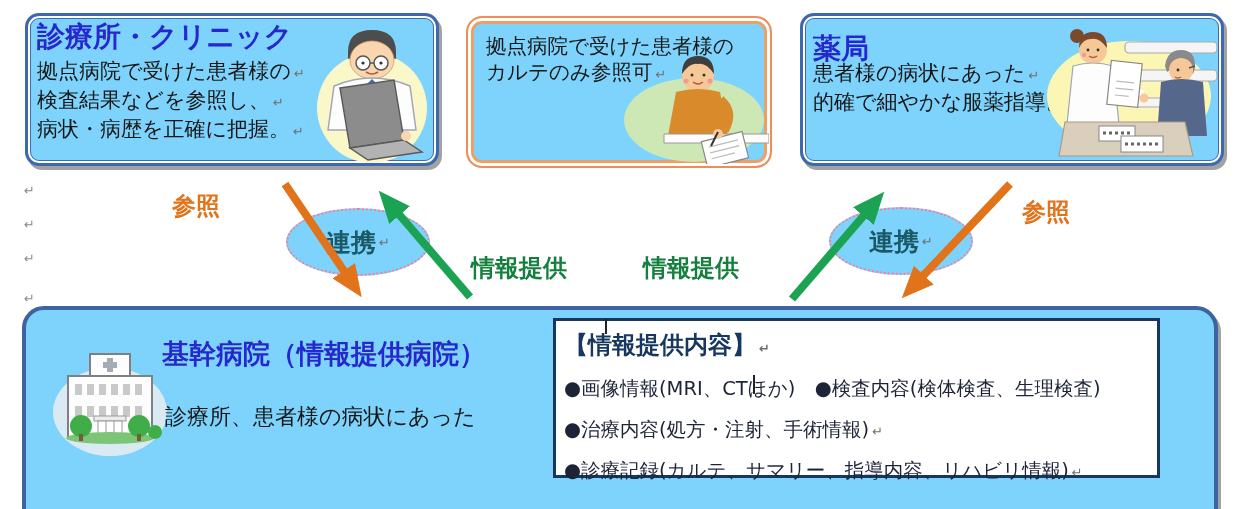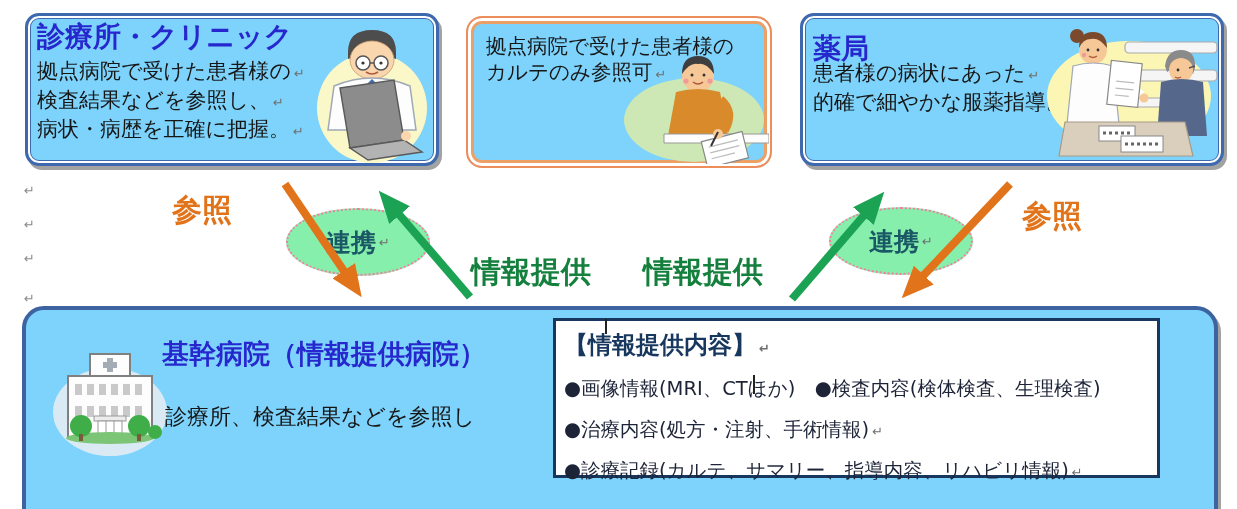--- a/index.html
+++ b/index.html
@@ -11,24 +11,24 @@
   .orange-box{border:2px solid #ED8E5A;border-radius:16px;
             box-shadow:inset 0 0 0 3px #fff, inset 0 0 0 6px #EDA066;}
   .bottom-box{border:4px solid #3D63A0;border-radius:22px;
             box-shadow:3px 4px 0 #A2A2A2;}
   .inner-box{position:absolute;border:3px solid #17375E;background:#fff;box-sizing:border-box;}
   .box-title{position:absolute;font-weight:bold;color:#2727CE;font-size:28px;white-space:nowrap;}
   .body-text{position:absolute;color:#161616;font-size:21px;line-height:26px;white-space:nowrap;}
   .ln{display:block;}
   .ret{color:#6F6F6F;font-size:13px;margin-left:3px;}
   .margin-ret{position:absolute;left:24px;color:#8A8A8A;font-size:13px;}
-  .big-label{position:absolute;font-weight:bold;font-size:30px;white-space:nowrap;z-index:6;}
+  .big-label{position:absolute;font-weight:bold;font-size:24px;white-space:nowrap;z-index:6;}
   .orange-text{color:#E1731B;}
   .green-text{color:#15803d;margin-top:8px;}
-  .renkei{position:absolute;width:140px;height:64px;border:2px dotted #F47D9E;background:#86efac;
+  .renkei{position:absolute;width:140px;height:64px;border:2px dotted #F47D9E;background:#7dd3fc;
           border-radius:50%;display:flex;align-items:center;justify-content:center;z-index:1;}
   .renkei span.txt{color:#1B5866;font-weight:bold;font-size:25px;}
   .arrows{position:absolute;left:0;top:0;z-index:5;pointer-events:none;}
   .caret{position:absolute;width:2px;background:#222;z-index:7;}
   .hosp-title{position:absolute;font-weight:bold;color:#2727CE;font-size:27px;white-space:nowrap;}
   .info-title{font-weight:bold;color:#17375E;font-size:24px;white-space:nowrap;margin:6px 0 14px 0;}
   .bullet{color:#1D2438;font-size:19.5px;white-space:nowrap;margin-bottom:14px;}
   .illu{position:absolute;}
 </style>
 </head>
@@ -194,21 +194,21 @@
       <line x1="66" y1="85" x2="66" y2="102" stroke="#999" stroke-width="1"></line>
       <ellipse cx="62" cy="102" rx="44" ry="6" fill="#7CC576"></ellipse>
       <circle cx="33" cy="90" r="11" fill="#3FAE49"></circle>
         <rect x="31" y="98" width="4" height="7" fill="#7A5A3A"></rect>
       <circle cx="91" cy="90" r="11" fill="#3FAE49"></circle>
         <rect x="89" y="98" width="4" height="7" fill="#7A5A3A"></rect>
       <circle cx="107" cy="96" r="7" fill="#3FAE49"></circle>
     </svg>
     <div class="hosp-title" style="left:136px;top:26px">基幹病院（情報提供病院）</div>
     <div class="body-text" style="left:139px;top:92px;font-size:22px;line-height:29px">
-      <span class="ln"><span>診療所、検査結果などを参照し</span></span>
+      <span class="ln"><span>診療所、患者様の病状にあった</span></span>
     </div>
 
     <div class="inner-box" style="left:527px;top:8px;width:607px;height:160px;padding:2px 0 0 8px">
       <div class="info-title"><span>【情報提供内容】</span><span class="ret">↵</span></div>
       <div class="bullet"><span>●画像情報(MRI、CTほか)　●検査内容(検体検査、生理検査)</span></div>
       <div class="bullet"><span>●治療内容(処方・注射、手術情報)</span><span class="ret">↵</span></div>
       <div class="bullet"><span>●診療記録(カルテ、サマリー、指導内容、リハビリ情報)</span><span class="ret">↵</span></div>
     </div>
   </div>
 

